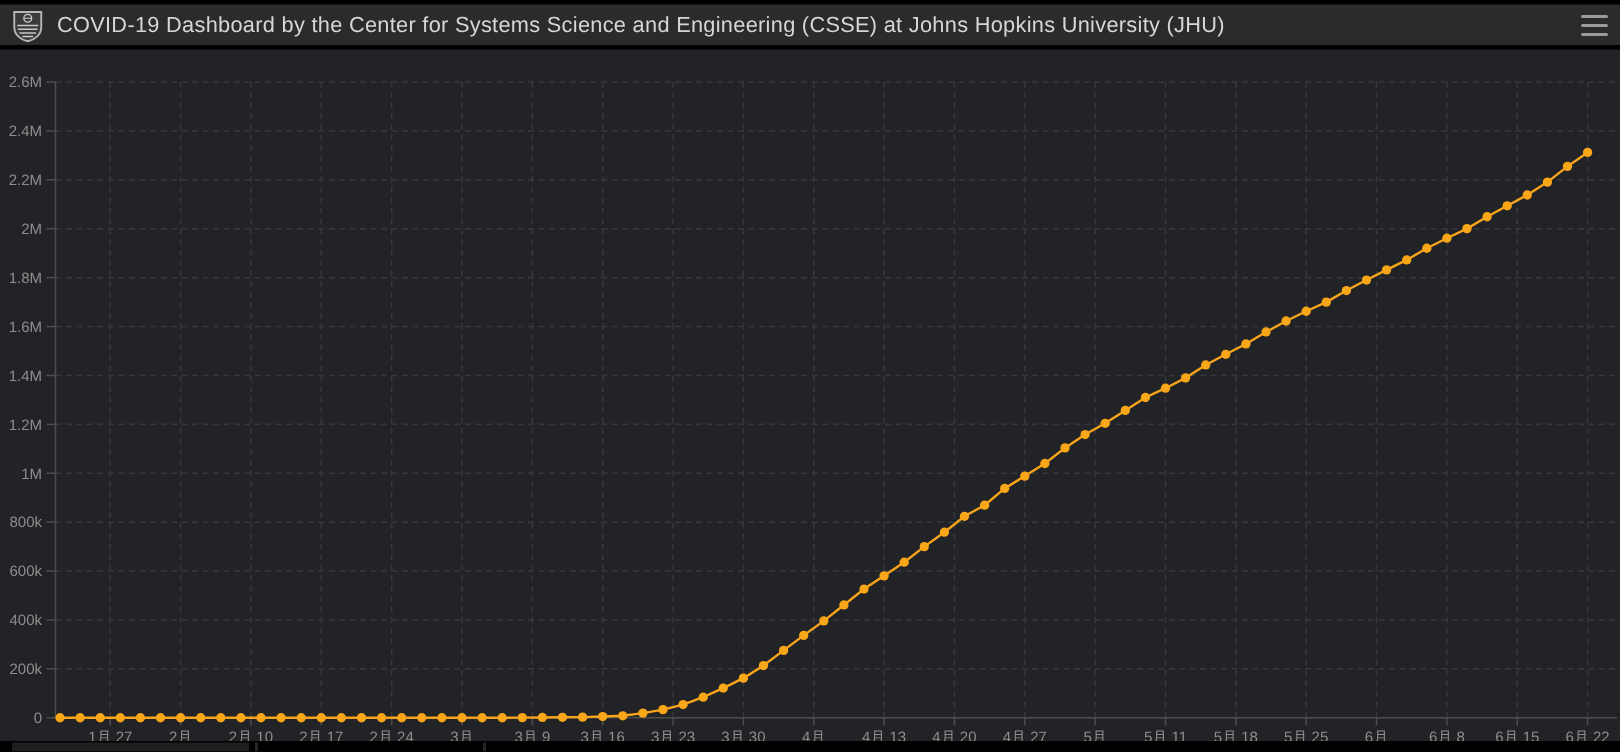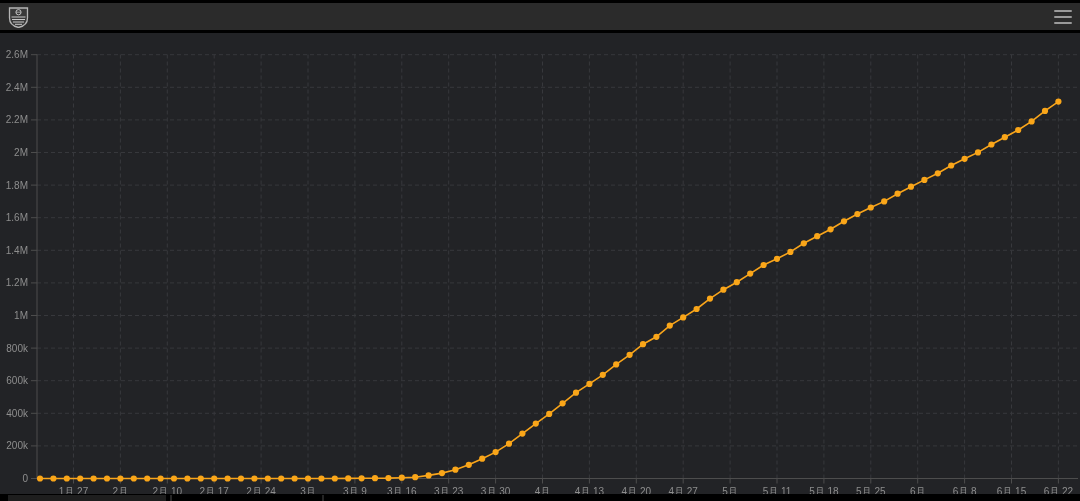--- a/index.html
+++ b/index.html
@@ -33,20 +33,21 @@
       <svg viewBox="0 0 21 22" width="21" height="22">
         <path d="M1.5 2 H19.5 V12 C19.5 17.5 15 20.5 10.5 21.5 C6 20.5 1.5 17.5 1.5 12 Z" fill="#3a3a3a" stroke="#b5b5b5" stroke-width="1.3"></path>
         <circle cx="10.5" cy="6.2" r="2.6" fill="none" stroke="#cfcfcf" stroke-width="0.9"></circle>
         <line x1="8" y1="6.2" x2="13" y2="6.2" stroke="#cfcfcf" stroke-width="0.7"></line>
         <line x1="3.5" y1="11" x2="17.5" y2="11" stroke="#c9c9c9" stroke-width="1"></line>
         <line x1="4" y1="13.5" x2="17" y2="13.5" stroke="#c9c9c9" stroke-width="1"></line>
         <line x1="5" y1="16" x2="16" y2="16" stroke="#c9c9c9" stroke-width="1"></line>
         <line x1="7" y1="18.3" x2="14" y2="18.3" stroke="#c9c9c9" stroke-width="1"></line>
       </svg>
     </span>
+    <div class="title">COVID-19 Dashboard by the Center for Systems Science and Engineering (CSSE) at Johns Hopkins University (JHU)</div>
     <div class="menu">
       <span></span>
         <span></span>
         <span></span>
     </div>
   </div>
 
   <div class="chart-wrap">
     <svg id="chart" width="1080" height="461">
         <g>

